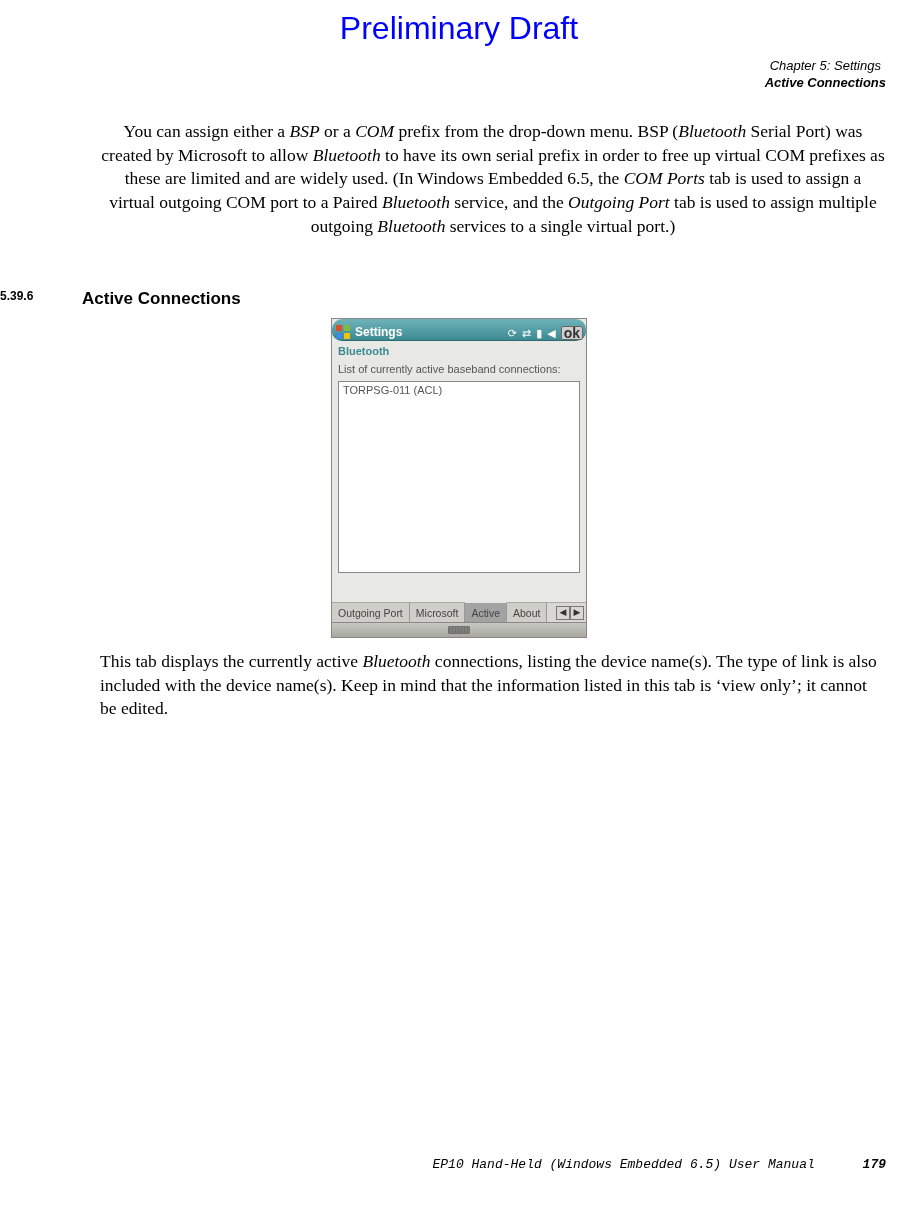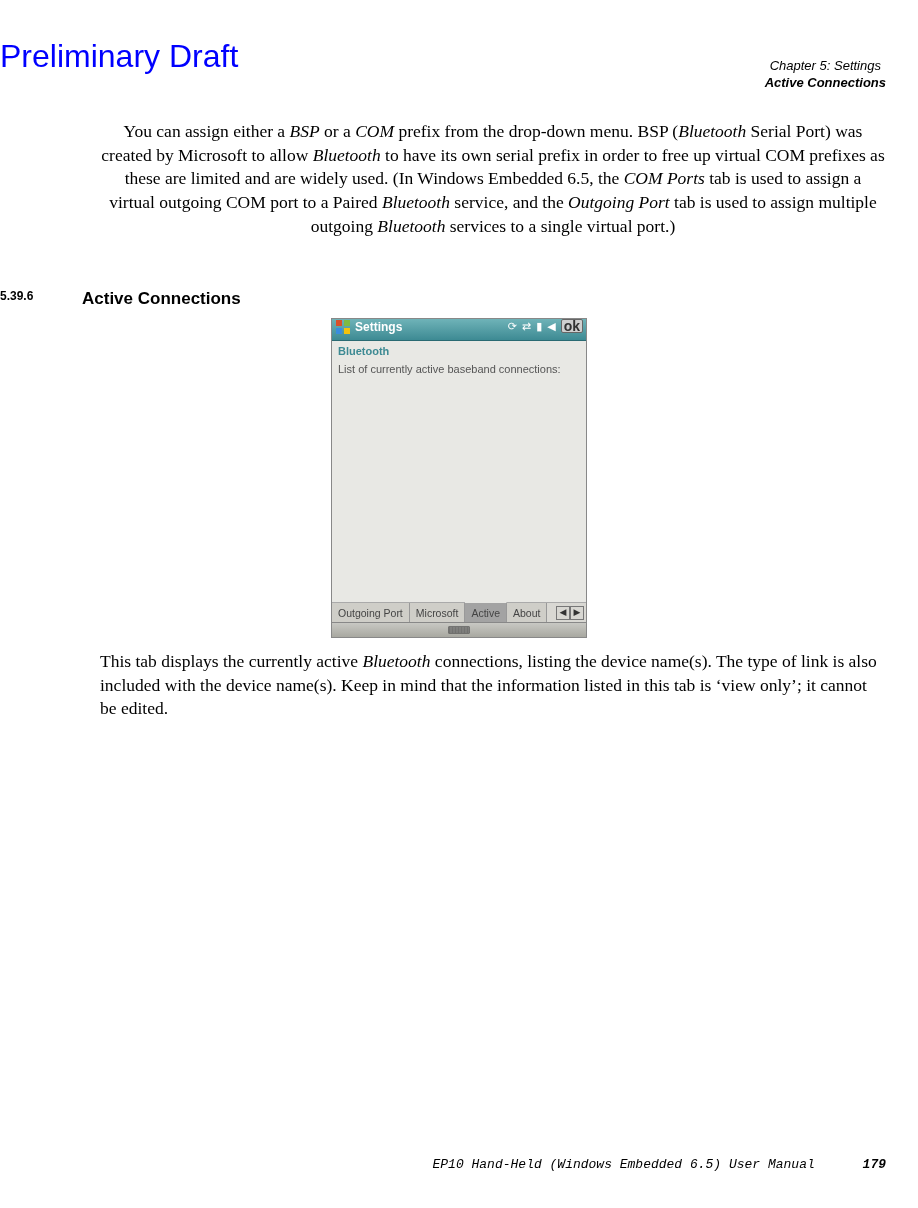--- a/index.html
+++ b/index.html
@@ -13,26 +13,25 @@
       width: 918px;
       height: 1208px;
       position: relative;
       color: #000000;
     }
     .watermark {
       position: absolute;
       top: 10px;
       left: 0;
       right: 0;
-      text-align: left;
+      text-align: center;
       color: #0000ff;
       font-family: Arial, sans-serif;
       font-size: 32px;
       font-weight: 400;
-      margin-top: 28px;
     }
     .header-right {
       position: absolute;
       top: 58px;
       right: 32px;
       text-align: center;
       font-family: "Trebuchet MS", sans-serif;
       font-style: italic;
       font-size: 13px;
       line-height: 1.3;
@@ -87,24 +86,25 @@
       height: 320px;
       border: 1px solid #888;
       background: #e8e8e4;
       font-family: Tahoma, Verdana, Arial, sans-serif;
       font-size: 11px;
     }
     .ssh-titlebar {
       height: 22px;
       background: linear-gradient(to bottom, #6fb3b8, #3d8a93);
       display: flex;
-      align-items: flex-start;
+      align-items: flex-end;
       justify-content: space-between;
       padding: 0 3px;
       border-bottom: 1px solid #2a6a72;
+      border-radius: 10px;
     }
     .ssh-title-left { display: flex; align-items: center; gap: 4px; }
     .win-logo {
       width: 16px; height: 16px;
       display: inline-block;
     }
     .ssh-title-text { color: #ffffff; font-weight: bold; font-size: 12px; }
     .ssh-title-icons { display: flex; align-items: center; gap: 5px; color: #fff; font-size: 11px; }
     .ok-btn {
       background: #cfcfcf;
@@ -238,20 +238,23 @@
       <span>⟳</span>
       <span>⇄</span>
       <span>▮</span>
       <span>◀</span>
       <span class="ok-btn">ok</span>
     </div>
   </div>
   <div class="ssh-bluetooth-label">Bluetooth</div>
   <div class="ssh-body">
     <div class="ssh-caption">List of currently active baseband connections:</div>
+    <div class="ssh-listbox">
+      <div class="ssh-listitem">TORPSG-011 (ACL)</div>
+    </div>
   </div>
   <div class="ssh-tabs">
     <div class="ssh-tab">Outgoing Port</div>
     <div class="ssh-tab">Microsoft</div>
     <div class="ssh-tab active">Active</div>
     <div class="ssh-tab">About</div>
     <div class="ssh-tab-arrows">
       <span class="ssh-arrow-btn">◀</span>
       <span class="ssh-arrow-btn">▶</span>
     </div>

